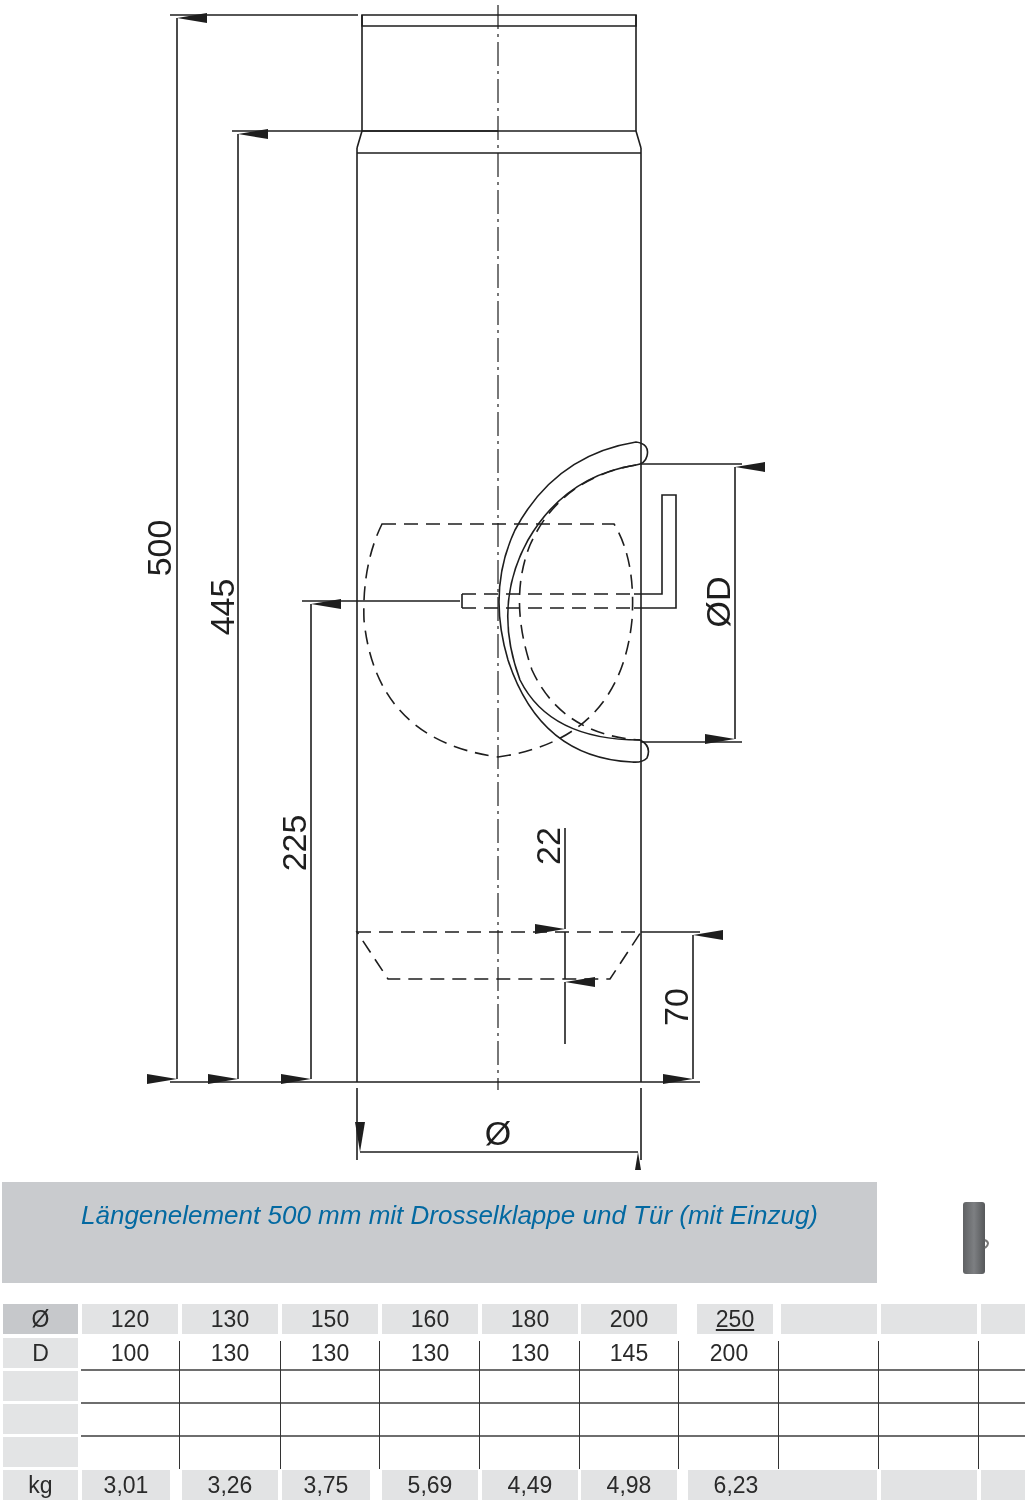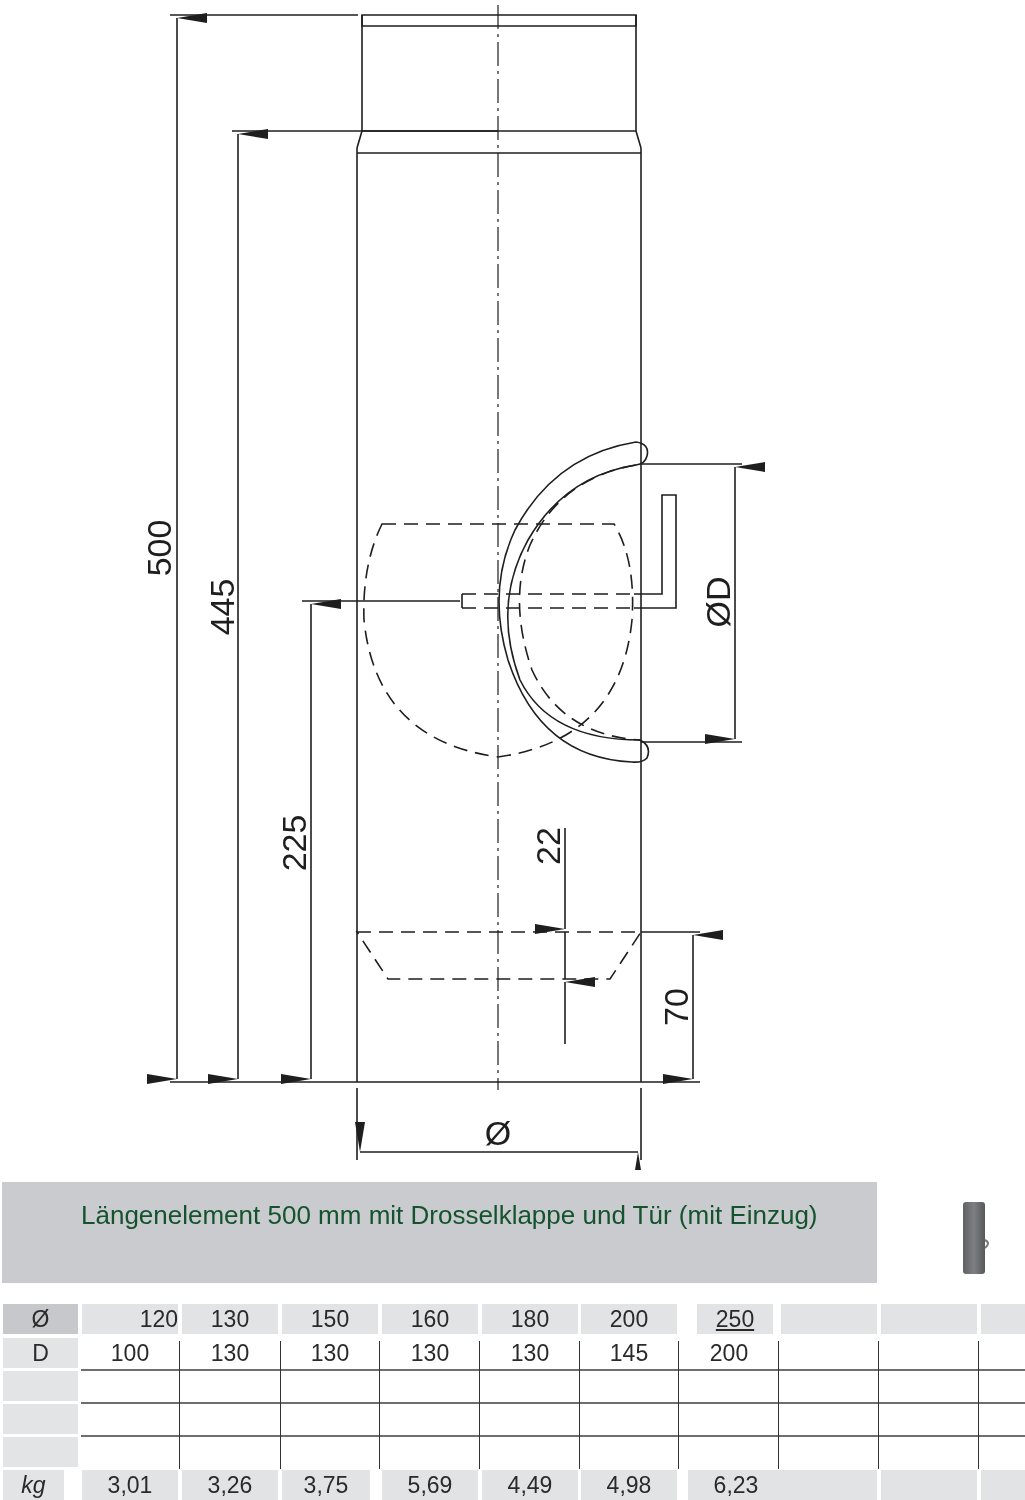--- a/index.html
+++ b/index.html
@@ -3,21 +3,21 @@
 <meta charset="utf-8">
 <style>
   html, body { margin: 0; padding: 0; background: #ffffff; }
   body { width: 1025px; height: 1500px; position: relative; overflow: hidden;
          font-family: "Liberation Sans", sans-serif; color: #2a2a2a; }
   #drawing { position: absolute; left: 0; top: 0; width: 1025px; height: 1170px; }
   .dim-text { font-family: "Liberation Sans", sans-serif; font-size: 34px; fill: #1e1e1e; }
   #title-band { position: absolute; left: 2px; top: 1182px; width: 875px; height: 101px;
                 background: #c9cbce; }
   #title-text { position: absolute; left: 79px; top: 16px; width: 790px;
-                font-size: 26px; line-height: 34px; color: #14532d; }
+                font-size: 26px; line-height: 34px; color: #0369a1; font-style: italic; }
   #thumb { position: absolute; left: 960px; top: 1200px; width: 34px; height: 76px; }
   #spec-table { position: absolute; left: 3px; top: 1304px; width: 1022px; }
   .row { position: absolute; left: 0; height: 30px; width: 1022px; }
   .cell { position: absolute; top: 0; height: 100%; text-align: center;
           font-size: 23px; line-height: 30px; color: #2a2a2a; }
   .hdr { background: #e2e3e4; }
   .lbl { background: #e3e4e5; }
   .lbl.dark { background: #c6c8cb; }
   .hline { position: absolute; left: 78px; width: 944px; height: 2px; background: #6e6e6e; }
   .vline { position: absolute; width: 1px; background: #333; }
@@ -110,21 +110,21 @@
     </linearGradient>
   </defs>
   <rect x="3" y="2" width="22" height="72" rx="3" fill="url(#pg)"></rect>
   <path d="M25,40 q6,3 0,8" stroke="#777" stroke-width="2" fill="none"></path>
 </svg>
 
 <div id="spec-table">
 
   <div class="row" style="top:0px;">
     <div class="cell lbl dark" style="left:0;width:75px;">Ø</div>
-    <div class="cell hdr" style="left:79px;width:96px;text-align:right;">120</div>
+    <div class="cell hdr" style="left:79px;width:96px;">120</div>
     <div class="cell hdr" style="left:179px;width:96px;">130</div>
     <div class="cell hdr" style="left:279px;width:96px;">150</div>
     <div class="cell hdr" style="left:379px;width:96px;">160</div>
     <div class="cell hdr" style="left:479px;width:96px;">180</div>
     <div class="cell hdr" style="left:578px;width:96px;">200</div>
     <div class="cell hdr" style="left:694px;width:76px;text-decoration:underline;">250</div>
     <div class="cell hdr" style="left:778px;width:96px;"></div>
     <div class="cell hdr" style="left:878px;width:96px;"></div>
     <div class="cell hdr" style="left:978px;width:44px;"></div>
   </div>
@@ -160,22 +160,22 @@
   <div class="vline" style="left:277px;top:37px;height:128px;"></div>
   <div class="vline" style="left:376px;top:37px;height:128px;"></div>
   <div class="vline" style="left:476px;top:37px;height:128px;"></div>
   <div class="vline" style="left:576px;top:37px;height:128px;"></div>
   <div class="vline" style="left:675px;top:37px;height:128px;"></div>
   <div class="vline" style="left:775px;top:37px;height:128px;"></div>
   <div class="vline" style="left:875px;top:37px;height:128px;"></div>
   <div class="vline" style="left:975px;top:37px;height:128px;"></div>
 
   <div class="row" style="top:166px;">
-    <div class="cell lbl" style="left:0;width:61px;font-style:italic;">kg</div>
-    <div class="cell hdr" style="left:79px;width:96px;">3,01</div>
+    <div class="cell lbl" style="left:0;width:75px;">kg</div>
+    <div class="cell hdr" style="left:79px;width:88px;">3,01</div>
     <div class="cell hdr" style="left:179px;width:96px;text-align:center;">3,26</div>
     <div class="cell hdr" style="left:279px;width:88px;">3,75</div>
     <div class="cell hdr" style="left:379px;width:96px;">5,69</div>
     <div class="cell hdr" style="left:479px;width:96px;">4,49</div>
     <div class="cell hdr" style="left:578px;width:96px;">4,98</div>
     <div class="cell hdr" style="left:678px;width:96px;margin-left:7px;">6,23</div>
     <div class="cell hdr" style="left:778px;width:96px;"></div>
     <div class="cell hdr" style="left:878px;width:96px;"></div>
     <div class="cell hdr" style="left:978px;width:44px;"></div>
   </div>

